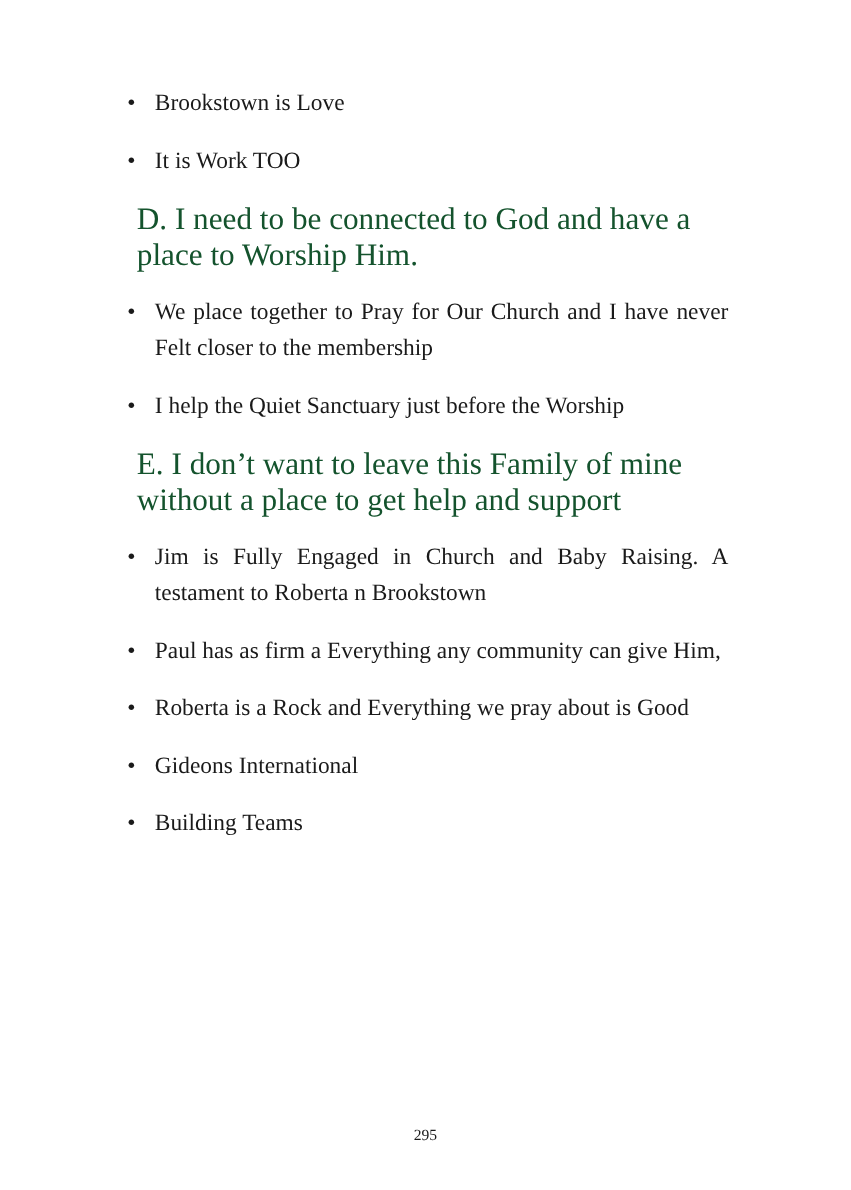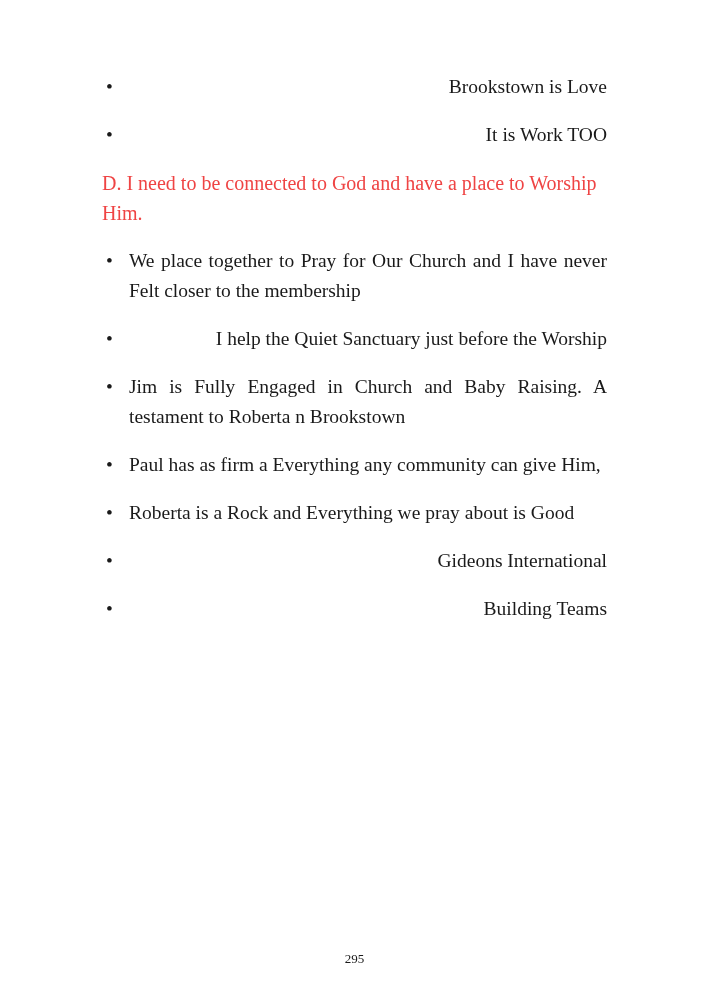--- a/index.html
+++ b/index.html
@@ -22,26 +22,26 @@
     width: 709px;
     height: 992px;
     box-sizing: border-box;
     padding: 72px 100px 0 100px;
   }
   .content {
     width: 505px;
     margin: 0 auto;
   }
   .para {
-    font-size: 20px;
+    font-size: 26px;
     line-height: 30px;
     text-align: justify;
     text-justify: inter-word;
-    margin: 0 0 18px 0;
-    color: #ef4444;
+    margin: 0 0 18px 12px;
+    color: #14532d;
   }
   .para.last-line-left {
     text-align: left;
   }
   .bullet-item {
     display: flex;
     align-items: flex-start;
     margin: 0 0 18px 0;
   }
   .bullet-mark {
@@ -56,32 +56,31 @@
   }
   .bullet-text {
     flex: 1 1 auto;
     font-size: 19.5px;
     line-height: 30px;
     color: #1a1a1a;
     text-align: justify;
     text-justify: inter-word;
   }
   .bullet-text.single {
-    text-align: right;
+    text-align: left;
   }
   .page-number {
     position: absolute;
     left: 0;
     right: 0;
     top: 938px;
     text-align: center;
     font-size: 13px;
     color: #1a1a1a;
     font-family: "Liberation Serif", "DejaVu Serif", serif;
-    margin-top: 13px;
   }
 </style>
 </head>
 <body>
 
 <div class="page">
   <div class="content">
 
     <div class="bullet-item">
       <span class="bullet-mark">•</span>
@@ -98,20 +97,21 @@
     <div class="bullet-item">
       <span class="bullet-mark">•</span>
       <span class="bullet-text">We place together to Pray for Our Church and I have never Felt closer to the membership</span>
     </div>
 
     <div class="bullet-item">
       <span class="bullet-mark">•</span>
       <span class="bullet-text single">I help the Quiet Sanctuary just before the Worship</span>
     </div>
 
+    <p class="para last-line-left">E. I don’t want to leave this Family of mine without a place to get help and support</p>
 
     <div class="bullet-item">
       <span class="bullet-mark">•</span>
       <span class="bullet-text">Jim is Fully Engaged in Church and Baby Raising. A testament to Roberta n Brookstown</span>
     </div>
 
     <div class="bullet-item">
       <span class="bullet-mark">•</span>
       <span class="bullet-text">Paul has as firm a Everything any community can give Him,</span>
     </div>

